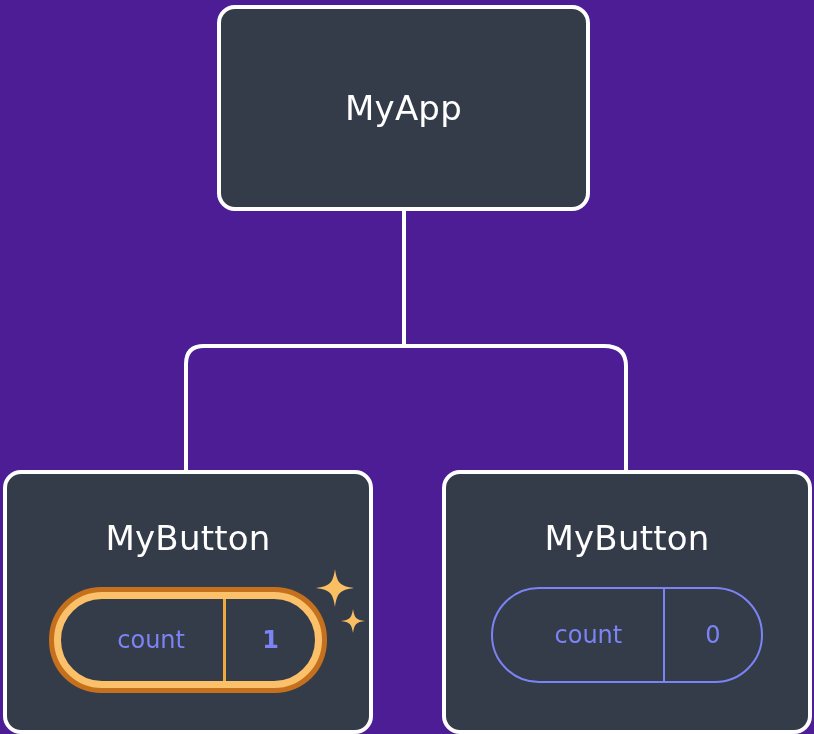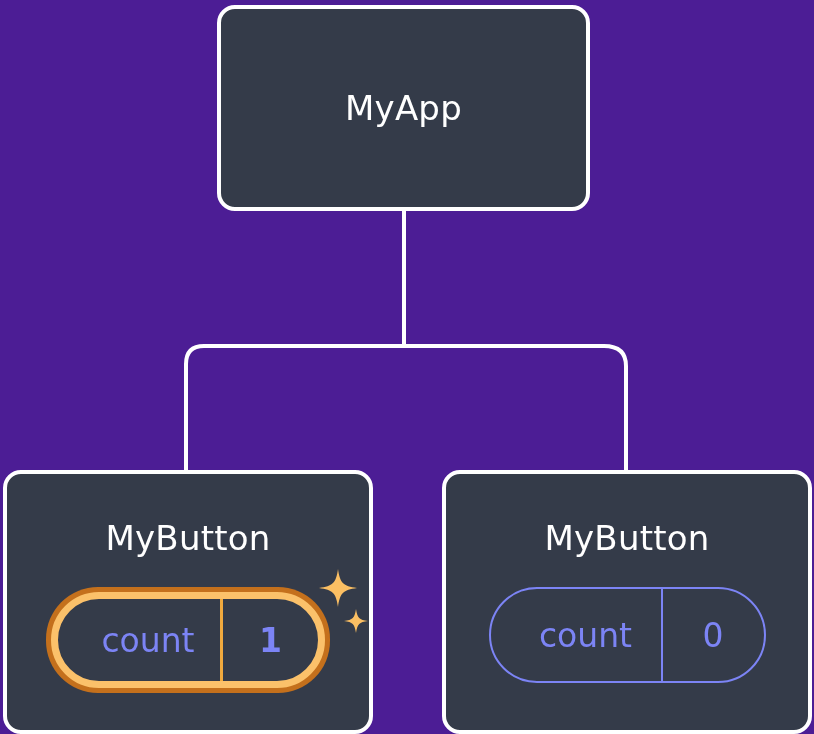--- a/index.html
+++ b/index.html
@@ -98,21 +98,21 @@
     box-sizing: border-box;
     background: transparent;
   }
 
   .pill-key,
   .pill-val {
     display: flex;
     align-items: center;
     justify-content: center;
     color: #7c84f5;
-    font-size: 33px;
+    font-size: 24px;
     line-height: 1;
     box-sizing: border-box;
     text-align: right;
   }
 
   .pill-key {
     padding: 0 26px 0 46px;
     min-width: 170px;
   }
 

